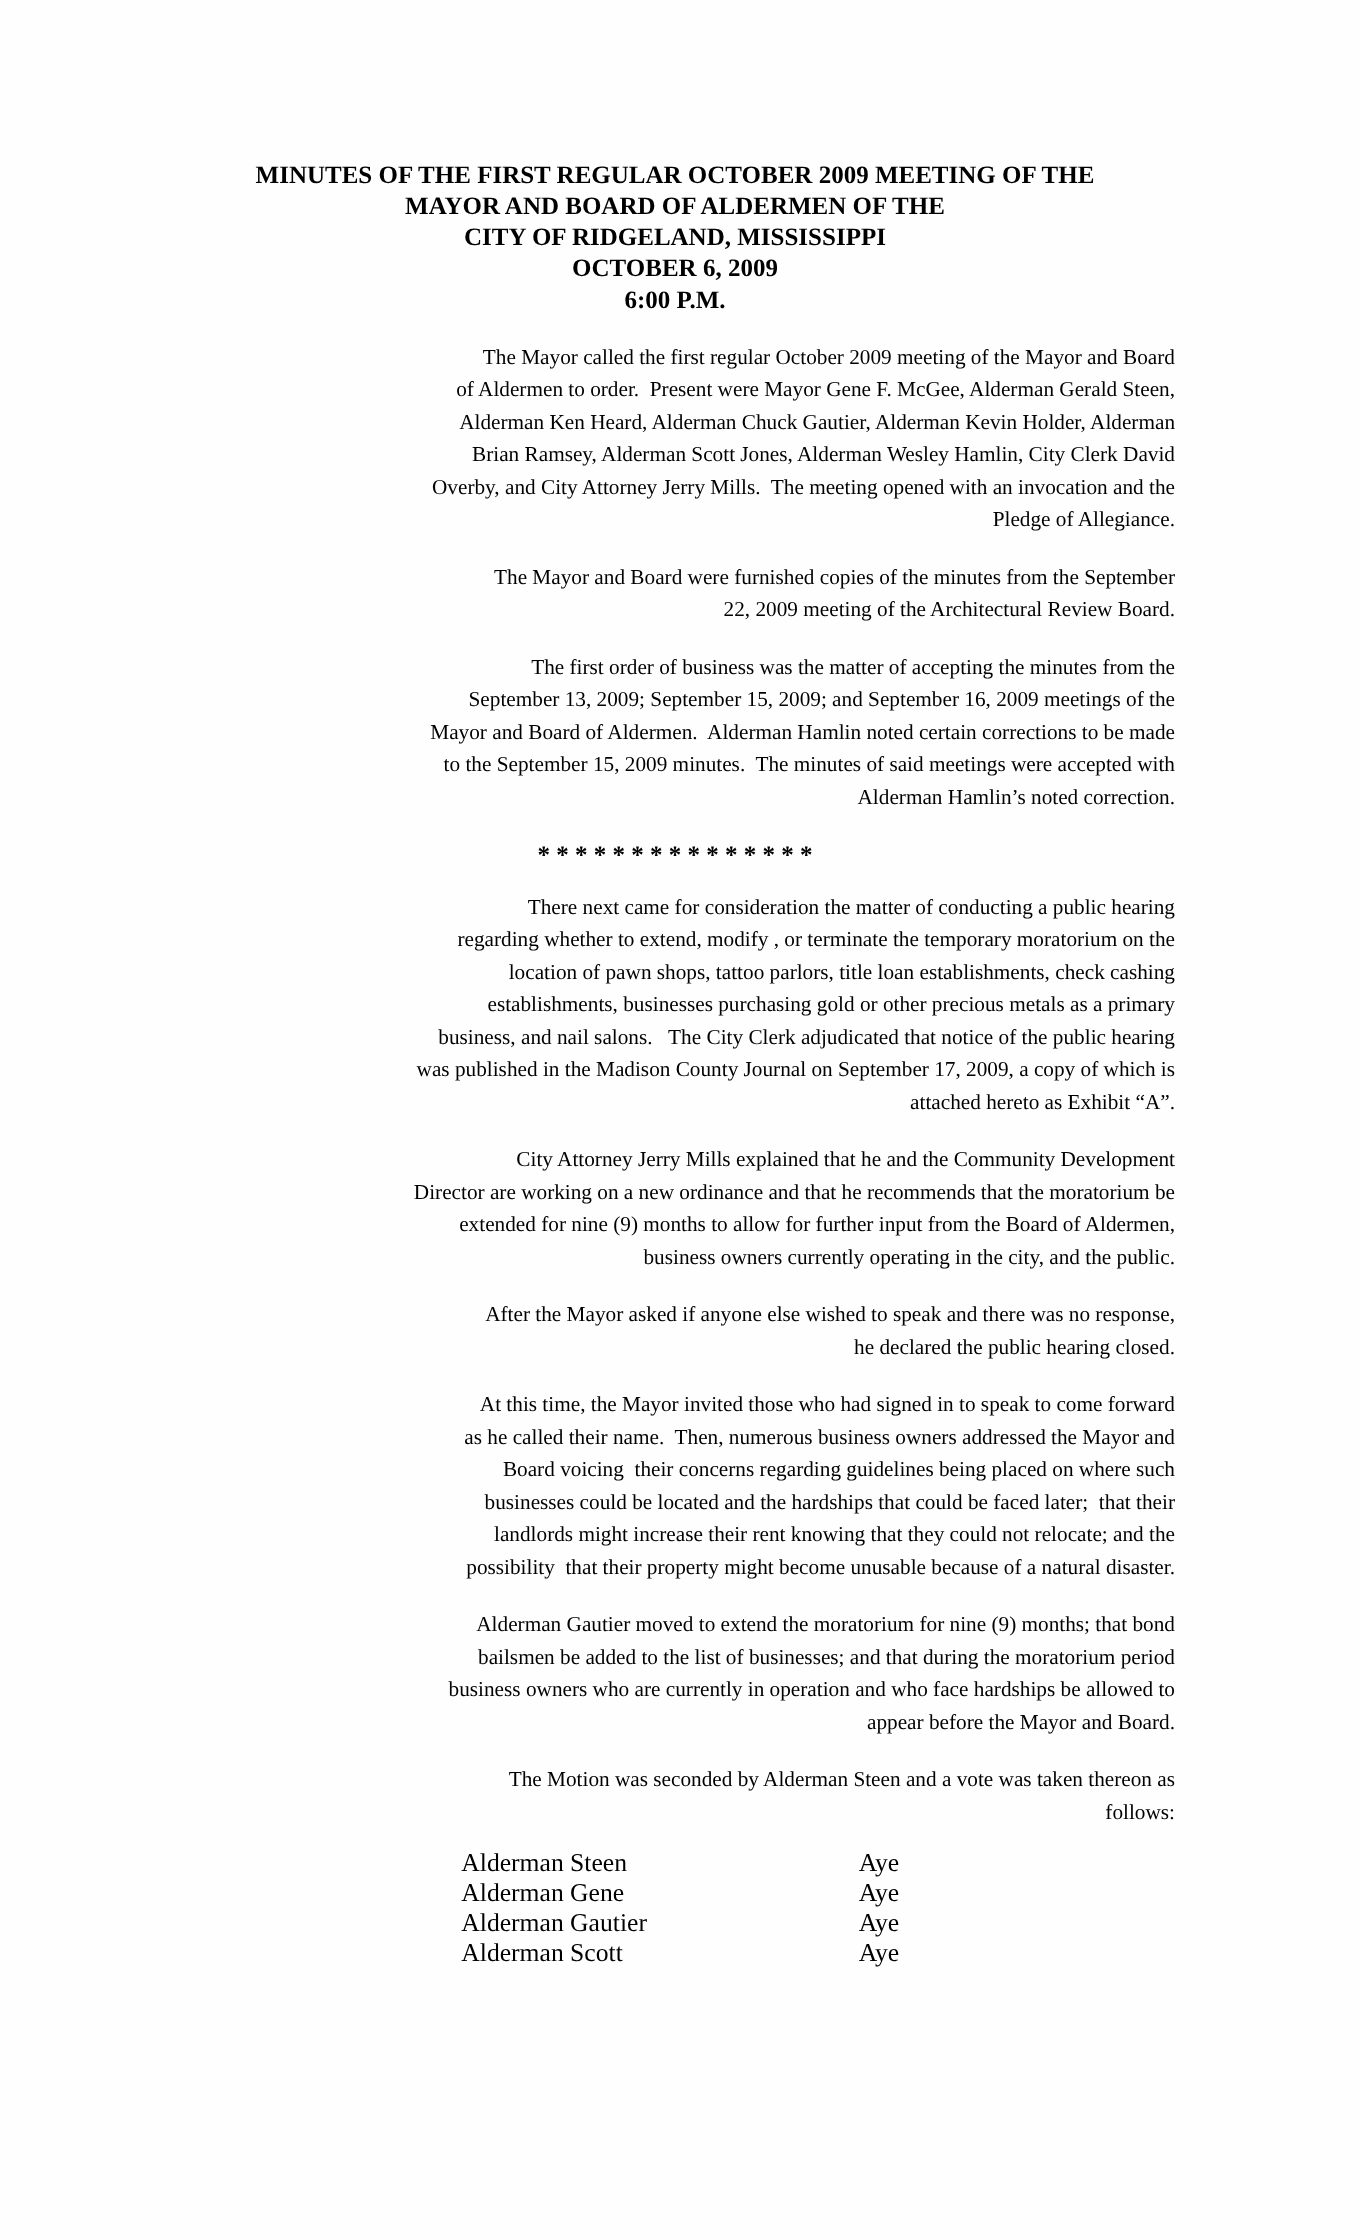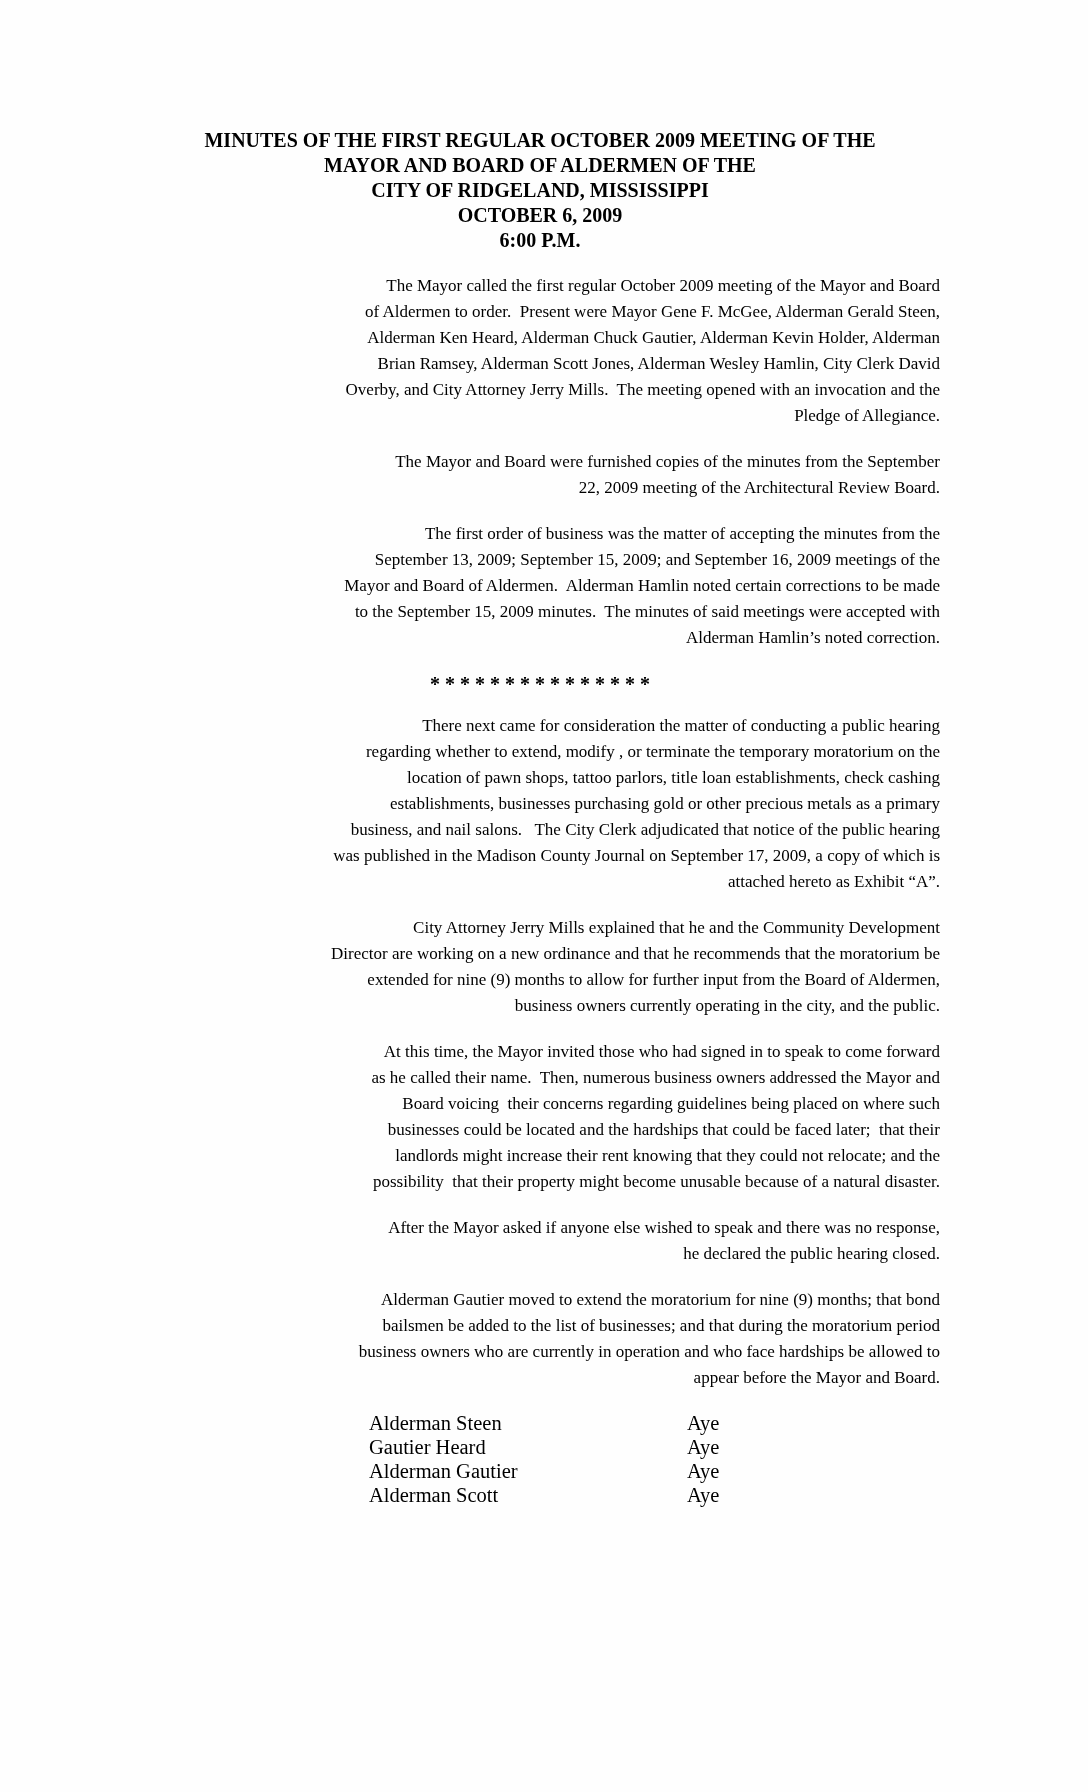--- a/index.html
+++ b/index.html
@@ -100,43 +100,45 @@
 establishments, businesses purchasing gold or other precious metals as a primary
 business, and nail salons.   The City Clerk adjudicated that notice of the public hearing
 was published in the Madison County Journal on September 17, 2009, a copy of which is
 attached hereto as Exhibit “A”.</p>
 
     <p class="para">City Attorney Jerry Mills explained that he and the Community Development
 Director are working on a new ordinance and that he recommends that the moratorium be
 extended for nine (9) months to allow for further input from the Board of Aldermen,
 business owners currently operating in the city, and the public.</p>
 
+    <p class="para"> After the Mayor asked if anyone else wished to speak and there was no response,
+he declared the public hearing closed.</p>
+
     <p class="para">At this time, the Mayor invited those who had signed in to speak to come forward
 as he called their name.  Then, numerous business owners addressed the Mayor and
 Board voicing  their concerns regarding guidelines being placed on where such
 businesses could be located and the hardships that could be faced later;  that their
 landlords might increase their rent knowing that they could not relocate; and the
 possibility  that their property might become unusable because of a natural disaster.</p>
 
-    <p class="para"> After the Mayor asked if anyone else wished to speak and there was no response,
-he declared the public hearing closed.</p>
-
     <p class="para">Alderman Gautier moved to extend the moratorium for nine (9) months; that bond
 bailsmen be added to the list of businesses; and that during the moratorium period
 business owners who are currently in operation and who face hardships be allowed to
 appear before the Mayor and Board.</p>
 
+    <p class="para no-gap">The Motion was seconded by Alderman Steen and a vote was taken thereon as
+follows:</p>
 
     <div class="votes">
       <div class="vote-row">
         <span class="vote-name">Alderman Steen</span>
         <span class="vote-value">Aye</span>
       </div>
       <div class="vote-row">
-        <span class="vote-name">Gautier Heard</span>
+        <span class="vote-name">Alderman Gene</span>
         <span class="vote-value">Aye</span>
       </div>
       <div class="vote-row">
         <span class="vote-name">Alderman Gautier</span>
         <span class="vote-value">Aye</span>
       </div>
       <div class="vote-row">
         <span class="vote-name">Alderman Scott</span>
         <span class="vote-value">Aye</span>
       </div>

